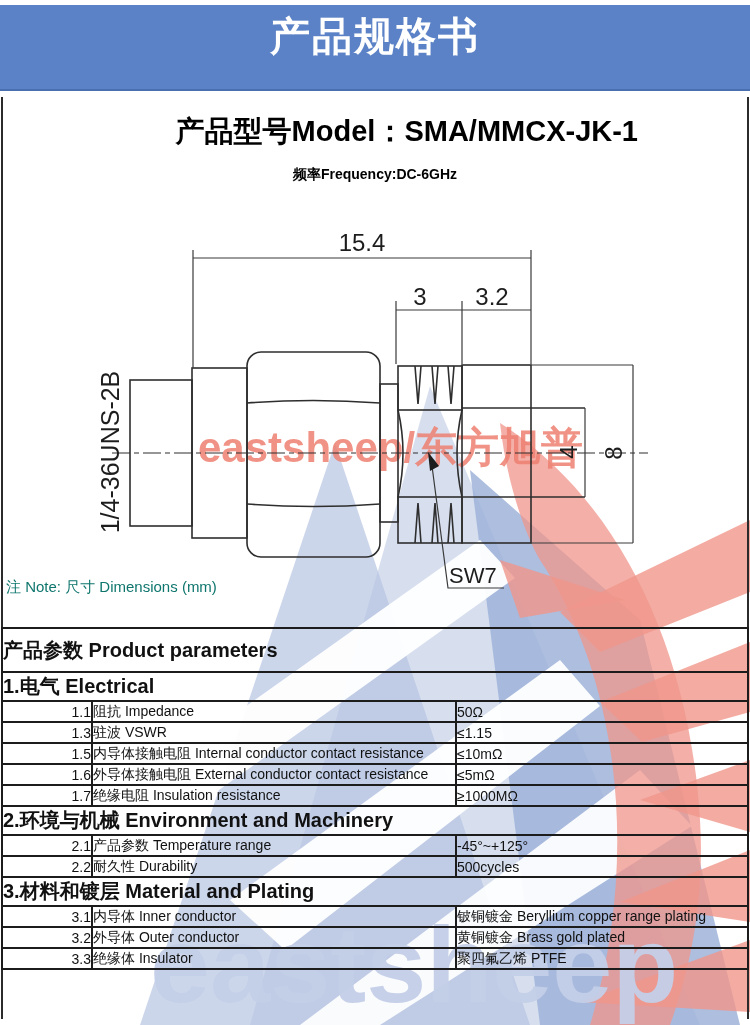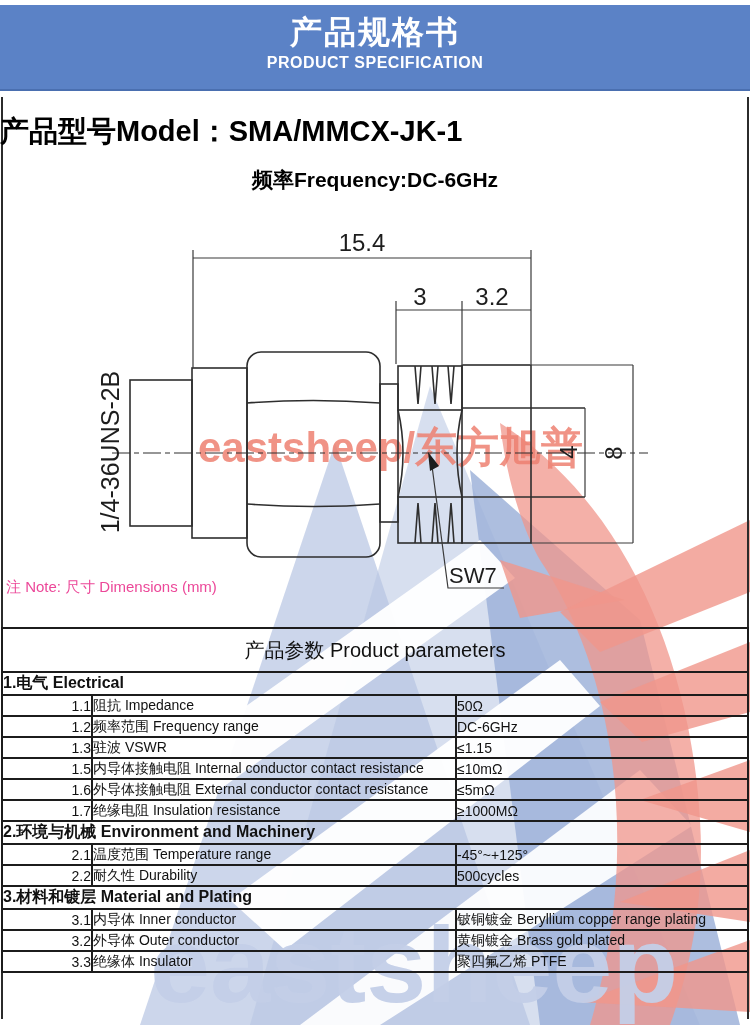--- a/index.html
+++ b/index.html
@@ -14,47 +14,47 @@
     overflow:hidden;font-family:"Liberation Sans","DejaVu Sans",sans-serif;color:#111;
   }
   svg{display:block;}
   .bg{position:absolute;left:0;top:0;z-index:0;}
   
   .banner{
     position:absolute;left:0;top:5px;width:750px;height:86px;z-index:2;
     background:var(--banner-blue);border-bottom:2px solid var(--banner-edge);
     text-align:center;color:#fff;
   }
-  .banner-title{font-size:32px;font-weight:bold;line-height:1;margin-top:11px;letter-spacing:2px;}
+  .banner-title{font-size:40px;font-weight:bold;line-height:1;margin-top:11px;letter-spacing:2px;}
   .banner-sub{font-size:16px;font-weight:bold;letter-spacing:.5px;margin-top:6px;}
   
   .frame{
     position:absolute;left:1px;top:97px;width:748px;height:922px;z-index:1;
     border-left:2px solid var(--line);border-right:2px solid var(--line);
   }
   .model-line{
-    position:absolute;left:0;top:112px;width:638px;z-index:2;text-align:left;
+    position:absolute;left:0;top:112px;width:638px;z-index:2;text-align:right;
     font-size:29px;font-weight:bold;color:#000;
   }
   .freq-line{
     position:absolute;left:0;top:166px;width:750px;z-index:2;text-align:center;
-    font-size:21px;font-weight:bold;color:#000;
+    font-size:14px;font-weight:bold;color:#000;
   }
   .note-line{
-    position:absolute;left:6px;top:578px;z-index:3;font-size:15px;color:#ec4899;
+    position:absolute;left:6px;top:578px;z-index:3;font-size:15px;color:#0f766e;
   }
   .drawing{position:absolute;left:0;top:0;z-index:2;}
   
   table.params{
     position:absolute;left:1px;top:627px;z-index:3;width:748px;
     border-collapse:collapse;background:transparent;table-layout:fixed;
   }
   table.params td{border:2px solid #1c1c1c;padding:0;background:transparent;overflow:hidden;white-space:nowrap;}
-  td.tbl-title{height:44px;text-align:center;font-size:20px;font-weight:normal;}
-  td.sect{height:21px;font-size:16px;font-weight:bold;padding-left:6px;}
+  td.tbl-title{height:44px;font-size:20px;font-weight:bold;}
+  td.sect{height:21px;font-size:20px;font-weight:bold;padding-left:6px;}
   tr.data td{height:21px;font-size:14px;}
   td.c-no{text-align:right;}
   td.c-name{padding-left:8px;}
   td.c-val{padding-left:6px;font-size:14.5px;}
 </style>
 </head>
 <body>
 
 <div class="page">
 
@@ -74,21 +74,20 @@
     <polygon points="640,800 750,760 750,832" fill="var(--logo-red)" opacity="0.8"></polygon>
     <polygon points="620,902 750,850 750,922" fill="var(--logo-red)" opacity="0.8"></polygon>
     <polygon points="580,1002 750,940 750,1012" fill="var(--logo-red)" opacity="0.8"></polygon>
 
     <text x="198" y="462" font-size="42" font-weight="bold" fill="var(--wm-red)" opacity="0.85">eastsheep/东方旭普</text>
     <text x="150" y="1002" font-size="108" font-weight="bold" fill="var(--wm-bottom)" opacity="0.95">eastsheep</text>
   </svg>
 
   <div class="banner">
     <div class="banner-title">产品规格书</div>
-    <div class="banner-sub">PRODUCT SPECIFICATION</div>
   </div>
 
   <div class="frame"></div>
 
   <div class="model-line">产品型号Model：SMA/MMCX-JK-1</div>
   <div class="freq-line">频率Frequency:DC-6GHz</div>
 
   <svg class="drawing" width="750" height="625" viewBox="0 0 750 625">
     <g stroke="#2e2e2e" stroke-width="1.6" fill="none">
 
@@ -163,25 +162,20 @@
 
     <tr>
           <td colspan="3" class="sect">1.电气 Electrical</td>
         </tr>
     <tr class="data">
       <td class="c-no">1.1</td>
       <td class="c-name">阻抗 Impedance</td>
       <td class="c-val">50Ω</td>
     </tr>
     <tr class="data">
-      <td class="c-no">1.2</td>
-      <td class="c-name">频率范围 Frequency range</td>
-      <td class="c-val">DC-6GHz</td>
-    </tr>
-    <tr class="data">
       <td class="c-no">1.3</td>
       <td class="c-name">驻波 VSWR</td>
       <td class="c-val">≤1.15</td>
     </tr>
     <tr class="data">
       <td class="c-no">1.5</td>
       <td class="c-name">内导体接触电阻 Internal conductor contact resistance</td>
       <td class="c-val">≤10mΩ</td>
     </tr>
     <tr class="data">
@@ -193,21 +187,21 @@
       <td class="c-no">1.7</td>
       <td class="c-name">绝缘电阻  Insulation resistance</td>
       <td class="c-val">≥1000MΩ</td>
     </tr>
 
     <tr>
           <td colspan="3" class="sect">2.环境与机械 Environment and Machinery</td>
         </tr>
     <tr class="data">
       <td class="c-no">2.1</td>
-      <td class="c-name">温度范围 Temperature range</td>
+      <td class="c-name">产品参数 Temperature range</td>
       <td class="c-val">-45°~+125°</td>
     </tr>
     <tr class="data">
       <td class="c-no">2.2</td>
       <td class="c-name">耐久性 Durability</td>
       <td class="c-val">500cycles</td>
     </tr>
 
     <tr>
           <td colspan="3" class="sect">3.材料和镀层 Material and Plating</td>

